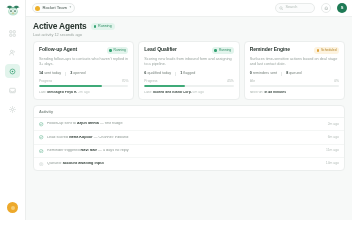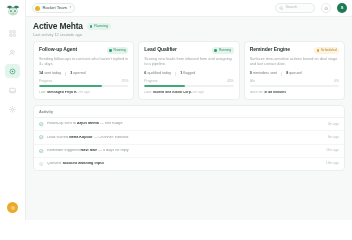--- a/index.html
+++ b/index.html
@@ -298,21 +298,21 @@
         <svg width="4.6" height="4.6" viewBox="0 0 16 16" aria-hidden="true">
           <path d="M4 11 V7 a4 4 0 0 1 8 0 v4 h1 H3 z" fill="none" stroke="currentColor" stroke-width="1.5" stroke-linejoin="round"></path>
           <path d="M6.6 12.6 a1.6 1.6 0 0 0 2.8 0" fill="none" stroke="currentColor" stroke-width="1.5" stroke-linecap="round"></path>
         </svg>
       </div>
       <div class="avatar-top">S</div>
     </div>
 
     <div class="page-head">
       <div class="title-row">
-        <div class="page-title">Active Mehta</div>
+        <div class="page-title">Active Agents</div>
         <div class="badge running">
           <span class="bdot"></span>
           <span>Running</span>
         </div>
       </div>
       <div class="subtitle">Last activity 12 seconds ago</div>
     </div>
 
     <div class="cards">
 

